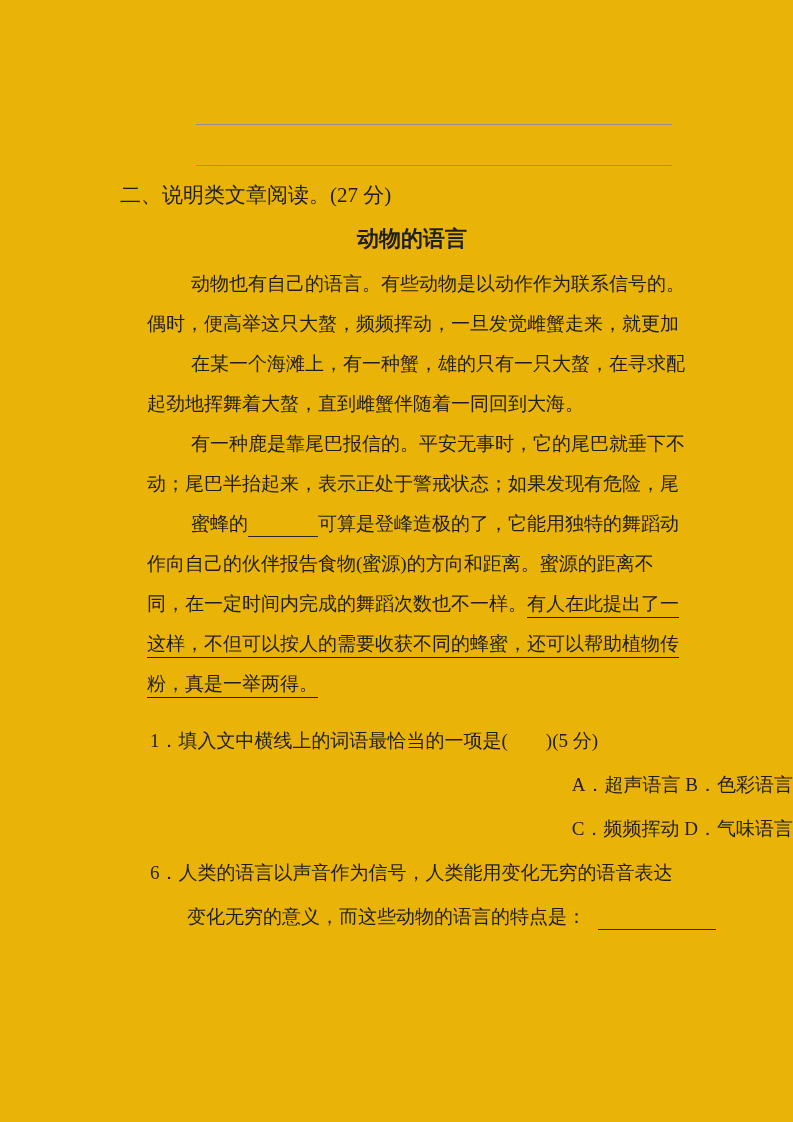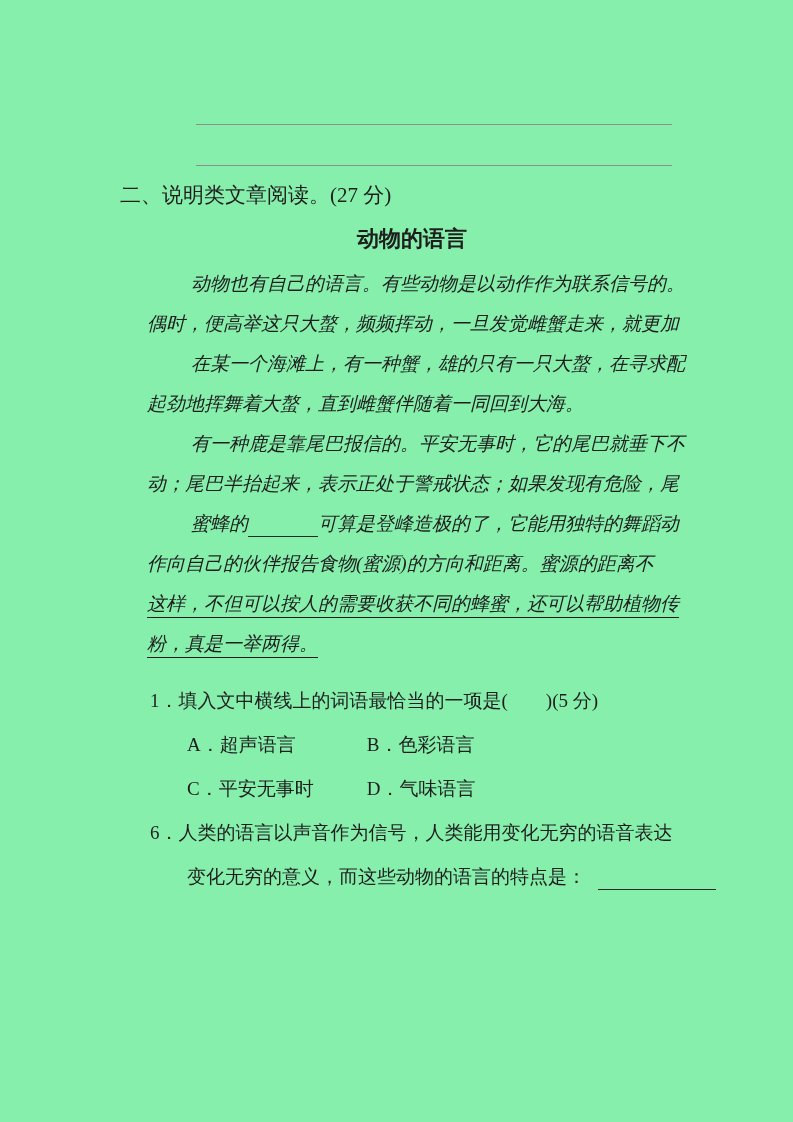--- a/index.html
+++ b/index.html
@@ -1,42 +1,42 @@
 <!DOCTYPE html>
 <html><head>
 <meta charset="utf-8">
 <style>
   html, body { margin:0; padding:0; background:#ffffff; }
   .page {
-    position:relative; width:793px; height:1122px; background:#86efac;
+    position:relative; width:793px; height:1122px; background:#eab308;
     font-family:"Liberation Serif","DejaVu Serif",serif; color:#1e1e1e;
     overflow:hidden;
   }
   
   .answer-lines { padding-top:124px; }
   .answer-line { margin-left:196px; width:476px; height:0; border-bottom:1.5px solid #8f8f8f; }
   .answer-line + .answer-line { margin-top:40px; }
 
   .section-header { margin:15px 0 0 120px; font-size:21px; line-height:28px; white-space:nowrap; }
 
   .article-title {
     margin:17px 0 5px 147px; width:530px; text-align:center;
     font-family:"Liberation Sans","DejaVu Sans",sans-serif; font-weight:700;
     font-size:22px; line-height:25px;
   }
 
-  .article-body { margin:13px 12px 0 147px;font-style:italic; }
+  .article-body { margin:13px 12px 0 147px; }
   .bline { height:40px; line-height:40px; font-size:19px; white-space:nowrap; }
   .bline.indent { text-indent:44px; }
   .uline { text-decoration:underline; text-underline-offset:7px; text-decoration-thickness:1px; }
   .blank { display:inline-block; height:12px; vertical-align:-7px; border-bottom:1.2px solid #2a2a2a; }
 
   .questions { margin:15px 0 0 150px; font-size:19px; }
   .q-line { height:44px; line-height:44px; white-space:nowrap; }
-  .options-row { height:44px; line-height:44px; padding-left:37px; white-space:nowrap; }
+  .options-row { height:44px; line-height:44px; padding-left:37px; white-space:nowrap;text-align:right; }
   .opt-first { display:inline-block; width:175px; }
   .q2-cont { padding-left:37px; }
   .q2-blank { width:118px; margin-left:12px; }
 </style>
 </head>
 <body>
 
 <div class="page">
 
   <div class="answer-lines">
@@ -50,31 +50,32 @@
 
   <div class="article-body">
       <div class="bline indent"><span>动物也有自己的语言。有些动物是以动作作为联系信号的。</span></div>
       <div class="bline"><span>偶时，便高举这只大螯，频频挥动，一旦发觉雌蟹走来，就更加</span></div>
       <div class="bline indent"><span>在某一个海滩上，有一种蟹，雄的只有一只大螯，在寻求配</span></div>
       <div class="bline"><span>起劲地挥舞着大螯，直到雌蟹伴随着一同回到大海。</span></div>
       <div class="bline indent"><span>有一种鹿是靠尾巴报信的。平安无事时，它的尾巴就垂下不</span></div>
       <div class="bline"><span>动；尾巴半抬起来，表示正处于警戒状态；如果发现有危险，尾</span></div>
       <div class="bline indent"><span>蜜蜂的</span><span class="blank" style="width: 70px;"></span><span>可算是登峰造极的了，它能用独特的舞蹈动</span></div>
       <div class="bline"><span>作向自己的伙伴报告食物(蜜源)的方向和距离。蜜源的距离不</span></div>
+      <div class="bline"><span>同，在一定时间内完成的舞蹈次数也不一样。</span><span class="uline">有人在此提出了一</span></div>
       <div class="bline"><span class="uline">这样，不但可以按人的需要收获不同的蜂蜜，还可以帮助植物传</span></div>
       <div class="bline"><span class="uline">粉，真是一举两得。</span></div>
     </div>
 
   <div class="questions">
     <div class="q-line">1．填入文中横线上的词语最恰当的一项是(　　)(5 分)</div>
     <div class="options-row">
       <span class="opt-first">A．超声语言</span>
       <span>B．色彩语言</span>
     </div>
     <div class="options-row">
-      <span class="opt-first">C．平安无事时</span>
+      <span class="opt-first">C．频频挥动</span>
       <span>D．气味语言</span>
     </div>
     <div class="q-line">6．人类的语言以声音作为信号，人类能用变化无穷的语音表达</div>
     <div class="q-line q2-cont"><span>变化无穷的意义，而这些动物的语言的特点是：</span><span class="blank q2-blank"></span></div>
   </div>
 
 </div>
 
 </body></html>

